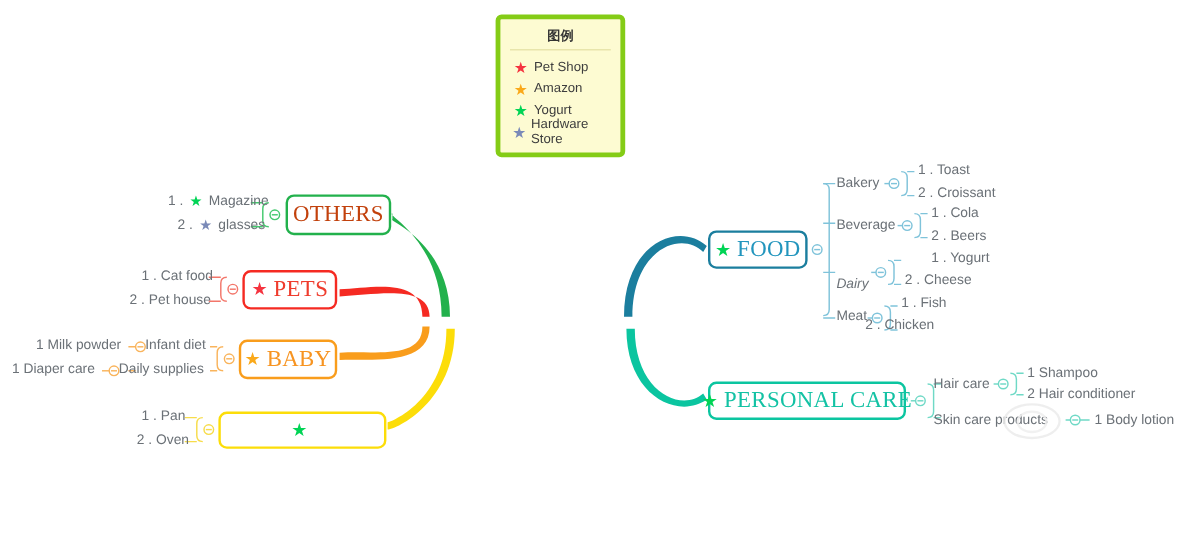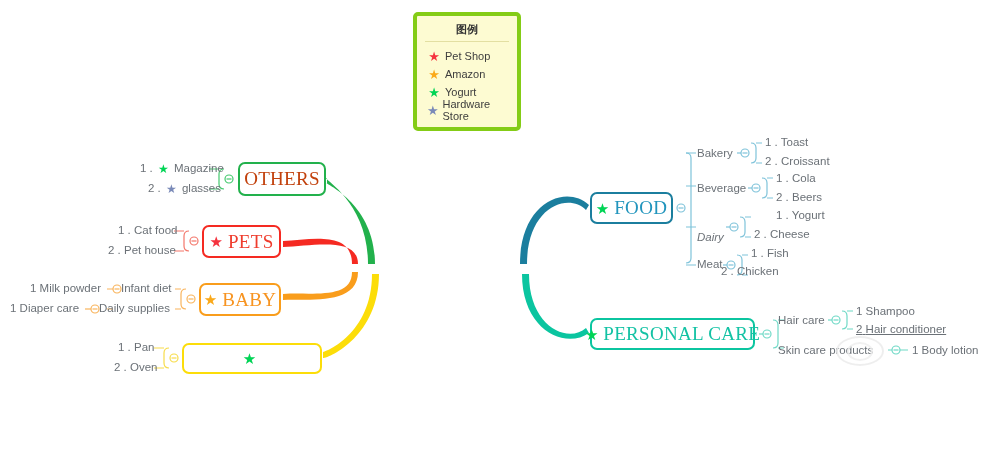--- a/index.html
+++ b/index.html
@@ -332,21 +332,21 @@
     <span>Chicken</span>
   </div>
 
   <div class="lbl" style="left:778px;top:314px;">
     <span>Hair care</span>
   </div>
   <div class="lbl" style="left:856px;top:305px;">
     <span>1</span>
     <span>Shampoo</span>
   </div>
-  <div class="lbl" style="left:856px;top:323px;text-decoration:underline;">
+  <div class="lbl" style="left:856px;top:323px;">
     <span>2</span>
     <span>Hair conditioner</span>
   </div>
   <div class="lbl" style="left:778px;top:344px;">
     <span>Skin care products</span>
   </div>
   <div class="lbl" style="left:912px;top:344px;">
     <span>1</span>
     <span>Body lotion</span>
   </div>

